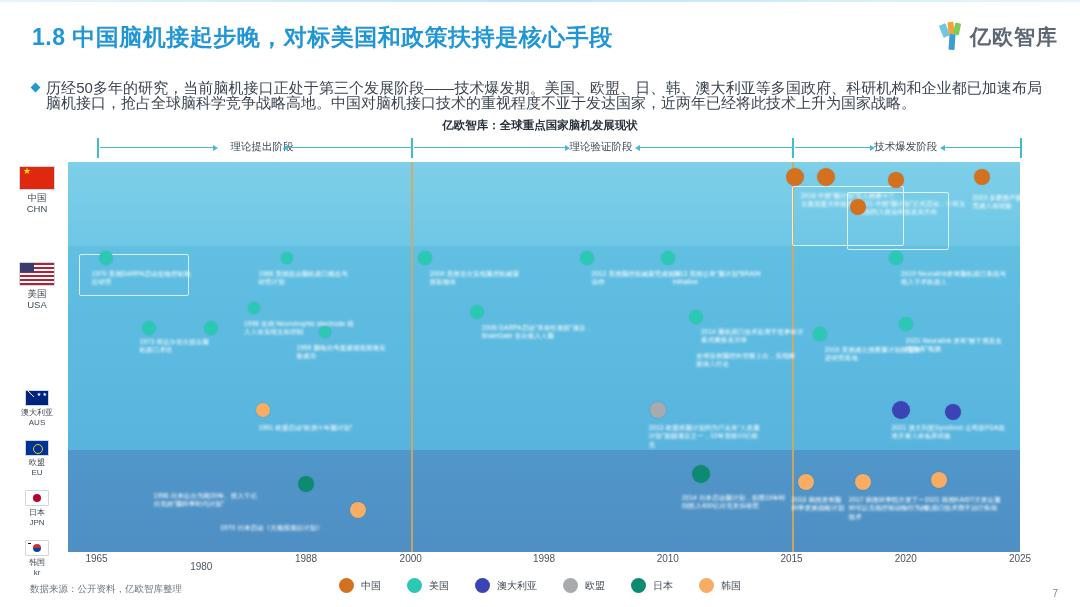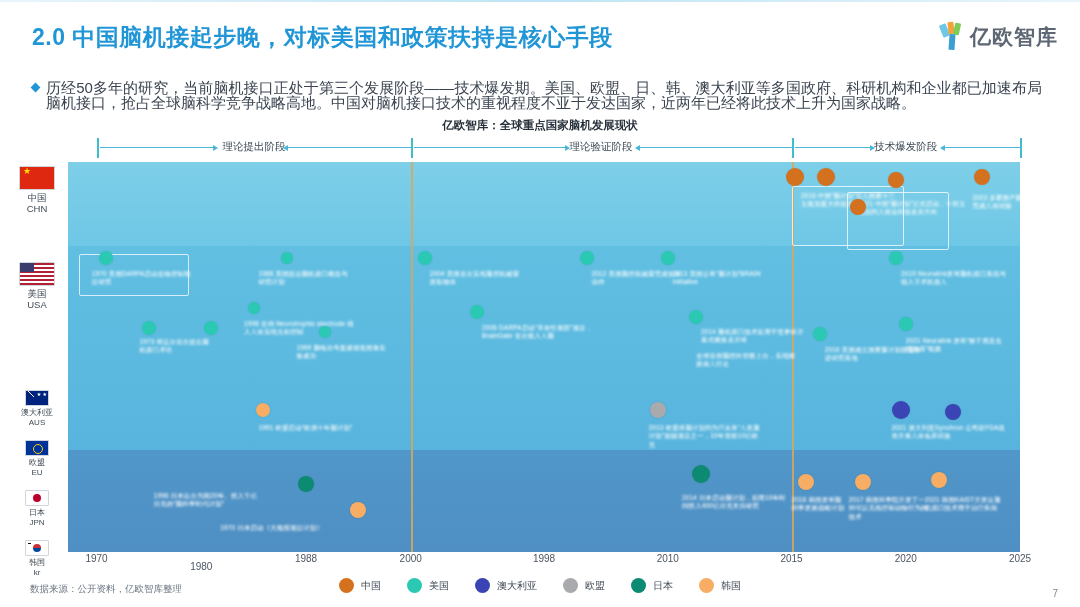--- a/index.html
+++ b/index.html
@@ -127,21 +127,21 @@
   #pageno{position:absolute;right:22px;bottom:8px;font-size:10px;color:#7b858f;}
 
   #topline{position:absolute;left:0;top:0;width:100%;height:2px;
     background:linear-gradient(90deg,#e8f5fb,#bfe4f5,#e8f5fb);}
 </style>
 </head>
 <body>
 
 <div id="topline"></div>
 
-<div id="slide-title">2.0 中国脑机接起步晚，对标美国和政策扶持是核心手段</div>
+<div id="slide-title">1.8 中国脑机接起步晚，对标美国和政策扶持是核心手段</div>
 
 <div id="logo">
   <div class="mark">
     <span class="b1"></span>
       <span class="b2"></span>
       <span class="b3"></span>
       <span class="b4"></span>
   </div>
   <div class="txt">亿欧智库</div>
 </div>
@@ -149,21 +149,21 @@
 <div id="bullet-block">
   <div class="diamond"></div>
   <div class="ptext">历经50多年的研究，当前脑机接口正处于第三个发展阶段——技术爆发期。美国、欧盟、日、韩、澳大利亚等多国政府、科研机构和企业都已加速布局脑机接口，抢占全球脑科学竞争战略高地。中国对脑机接口技术的重视程度不亚于发达国家，近两年已经将此技术上升为国家战略。</div>
 </div>
 
 <div id="chart-title">亿欧智库：全球重点国家脑机发展现状</div>
 
 <div id="phase-row">
     <div class="ptick" style="left: 28.56px;"></div>
     <div class="ptick" style="left: 342.72px;"></div>
-    <div class="plabel" style="left: 186px;">理论提出阶段</div>
+    <div class="plabel" style="left: 194px;">理论提出阶段</div>
     <div class="parrow right" style="left: 31.56px; width: 114.32px;"></div>
     <div class="parrow left" style="left: 218.88px; width: 123.84px;"></div>
     <div class="ptick" style="left: 342.72px;"></div>
     <div class="ptick" style="left: 723.52px;"></div>
     <div class="plabel" style="left: 533.12px;">理论验证阶段</div>
     <div class="parrow right" style="left: 345.72px; width: 152.4px;"></div>
     <div class="parrow left" style="left: 571.12px; width: 152.4px;"></div>
     <div class="ptick" style="left: 723.52px;"></div>
     <div class="ptick" style="left: 952px;"></div>
     <div class="plabel" style="left: 837.76px;">技术爆发阶段</div>
@@ -258,21 +258,21 @@
       <div class="fl f-jpn"></div>
       <div class="nm">日本<span class="en">JPN</span></div>
     </div>
     <div class="country small" style="top: 378px;">
       <div class="fl f-kor"></div>
       <div class="nm">韩国<span class="en">kr</span></div>
     </div>
   </div>
 
 <div id="axis">
-    <div class="tick" style="left: 28.56px;">1970</div>
+    <div class="tick" style="left: 28.56px;">1965</div>
     <div class="tick" style="left: 133.28px; margin-top: 8px;">1980</div>
     <div class="tick" style="left: 238px;">1988</div>
     <div class="tick" style="left: 342.72px;">2000</div>
     <div class="tick" style="left: 476px;">1998</div>
     <div class="tick" style="left: 599.76px;">2010</div>
     <div class="tick" style="left: 723.52px;">2015</div>
     <div class="tick" style="left: 837.76px;">2020</div>
     <div class="tick" style="left: 952px;">2025</div>
   </div>
 

